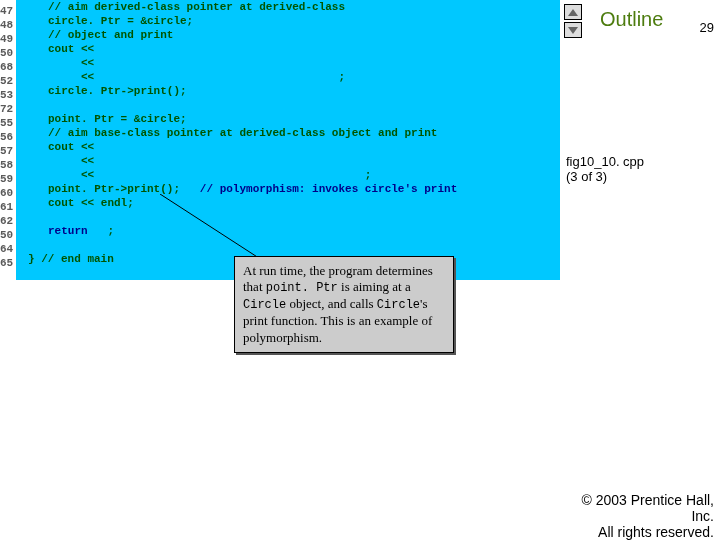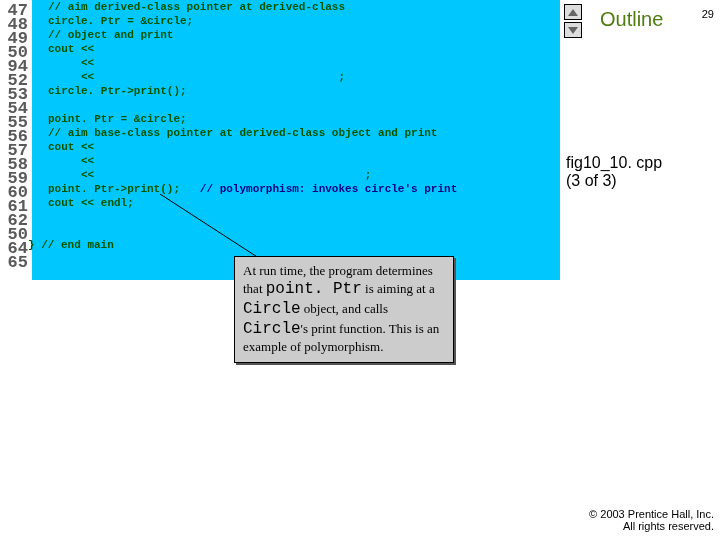--- a/index.html
+++ b/index.html
@@ -17,25 +17,25 @@
     left: 0;
     top: 0;
     width: 560px;
     height: 280px;
     background: #00c8ff;
   }
   .code-gutter {
     position: absolute;
     left: 0;
     top: 0;
-    width: 32px;
+    width: 16px;
     height: 280px;
     background: #ffffff;
     font-family: "Courier New", monospace;
-    font-size: 17px;
+    font-size: 11px;
     font-weight: bold;
     color: #5a5a5a;
     padding-top: 4px;
   }
   .code-gutter div {
     height: 14px;
     line-height: 14px;
     text-align: right;
     padding-right: 4px;
   }
@@ -94,74 +94,74 @@
   }
   .outline-title {
     position: absolute;
     top: 8px;
     left: 40px;
     font-size: 20px;
     color: #4d7c0f;
   }
   .slide-num {
     position: absolute;
-    top: 8px;
+    top: 20px;
     right: 6px;
-    font-size: 11px;
+    font-size: 13px;
     color: #000;
   }
   .file-caption {
     position: absolute;
     top: 154px;
     left: 6px;
-    font-size: 16px;
+    font-size: 13px;
     color: #000;
   }
   .copyright {
     position: absolute;
-    bottom: 8px;
+    bottom: 0;
     right: 6px;
     text-align: right;
-    font-size: 11px;
+    font-size: 14px;
     color: #000;
   }
   .callout {
     position: absolute;
     left: 234px;
     top: 256px;
     width: 202px;
     background: #cccccc;
     border: 1px solid #000;
     box-shadow: 2px 2px 0 #555;
     padding: 6px 8px;
     font-family: "Times New Roman", serif;
     font-size: 13px;
     line-height: 1.25;
   }
-  .callout .mono { font-family: "Courier New", monospace; font-size: 16px; }
+  .callout .mono { font-family: "Courier New", monospace; font-size: 12px; }
   .arrow-svg {
     position: absolute;
     left: 160px;
     top: 194px;
     pointer-events: none;
   }
 </style>
 </head>
 <body>
 
 <div class="code-pane">
   <div class="code-gutter">
     <div>47</div>
     <div>48</div>
     <div>49</div>
     <div>50</div>
-    <div>94</div>
+    <div>68</div>
     <div>52</div>
     <div>53</div>
-    <div>54</div>
+    <div>72</div>
     <div>55</div>
     <div>56</div>
     <div>57</div>
     <div>58</div>
     <div>59</div>
     <div>60</div>
     <div>61</div>
     <div>62</div>
     <div>50</div>
     <div>64</div>
@@ -177,20 +177,21 @@
     <div class="code-line">circle. Ptr-&gt;print();</div>
     <div class="code-line"></div>
     <div class="code-line">point. Ptr = &amp;circle;</div>
     <div class="code-line">// aim base-class pointer at derived-class object and print</div>
     <div class="code-line">cout &lt;&lt; </div>
     <div class="code-line">     &lt;&lt; </div>
     <div class="code-line">     &lt;&lt;                                         ;</div>
     <div class="code-line"><span>point. Ptr-&gt;print();   </span><span class="kw">// polymorphism: invokes circle's print</span></div>
     <div class="code-line">cout &lt;&lt; endl;</div>
     <div class="code-line"></div>
+    <div class="code-line"><span class="kw">return</span><span>   ;</span></div>
     <div class="code-line"></div>
     <div class="code-line" style="padding-left:4px">} // end main</div>
   </div>
 </div>
 
 <svg class="arrow-svg" width="120" height="80">
   <line x1="0" y1="0" x2="105" y2="68" stroke="#000" stroke-width="1"></line>
 </svg>
 
 <div class="callout">

